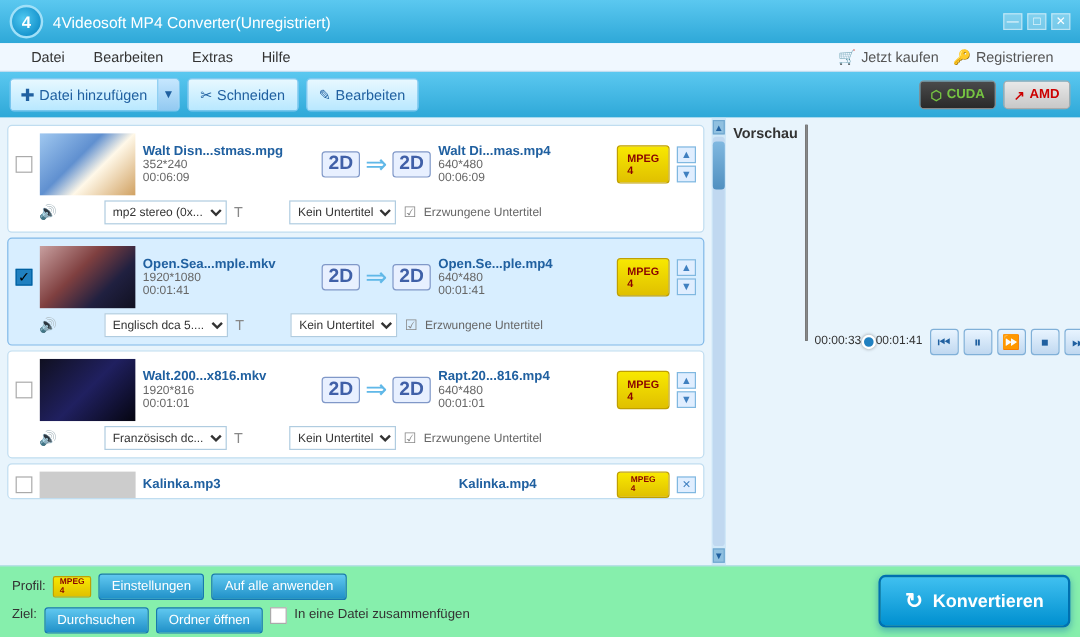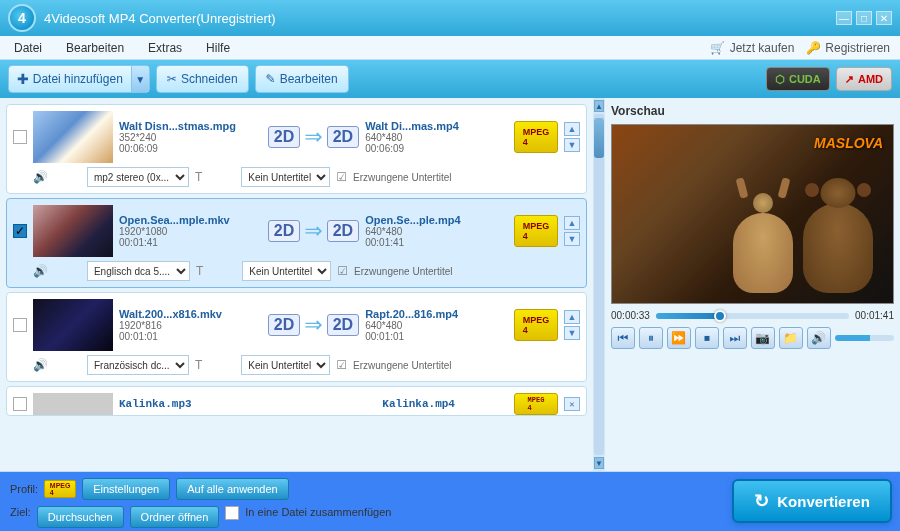--- a/index.html
+++ b/index.html
@@ -46,21 +46,21 @@
       display: flex; align-items: center; justify-content: center;
       font-size: 10px; color: white; cursor: pointer;
     }
 
     
     #menu-bar {
       background: #f0f8ff;
       height: 24px;
       display: flex;
       align-items: center;
-      padding: 0 10px;
+      padding: 0 22px;
       border-bottom: 1px solid #c0ddf0;
       gap: 16px;
     }
     .menu-item {
       font-size: 12px;
       color: #333;
       cursor: pointer;
       padding: 2px 4px;
     }
     #menu-right {
@@ -258,21 +258,21 @@
       color: #666;
       display: flex; align-items: center; gap: 3px;
     }
 
     
     #preview-panel {
       width: 295px;
       flex-shrink: 0;
       padding: 6px;
       display: flex;
-      flex-direction: column;
+      flex-direction: row;
       gap: 6px;
     }
     #preview-label {
       font-size: 12px;
       color: #333;
       font-weight: bold;
     }
     #preview-video {
       width: 283px;
       height: 180px;
@@ -365,21 +365,21 @@
     #volume-slider {
       flex: 1;
       height: 6px;
       background: linear-gradient(to right, #40a8e0 60%, #c8e0f0 60%);
       border-radius: 3px;
     }
 
     
     #bottom-bar {
       height: 60px;
-      background: #3b82f6;
+      background: #86efac;
       border-top: 1px solid #c0ddf0;
       padding: 6px 10px;
       display: flex;
       flex-direction: column;
       gap: 6px;
     }
     #profile-row {
       display: flex;
       align-items: center;
       gap: 6px;
@@ -686,21 +686,21 @@
           </select>
           <span style="color:#888;">T</span>
           <select class="select-small">
             <option>Kein Untertitel</option>
           </select>
           <span style="color:#888;">☑</span>
           <span class="subtitle-label">Erzwungene Untertitel</span>
         </div>
       </div>
 
-      <div class="file-row" style="height:30px;overflow:hidden;font-family:Liberation Mono, monospace;">
+      <div class="file-row" style="height:30px;overflow:hidden;">
         <div class="file-row-top">
           <div class="file-checkbox"></div>
           <div class="file-thumb" style="height:22px;background:#ccc;"></div>
           <div class="file-info">
             <div class="file-name">Kalinka.mp3</div>
           </div>
           <div style="flex:1"></div>
           <div class="file-info">
             <div class="file-name">Kalinka.mp4</div>
           </div>

